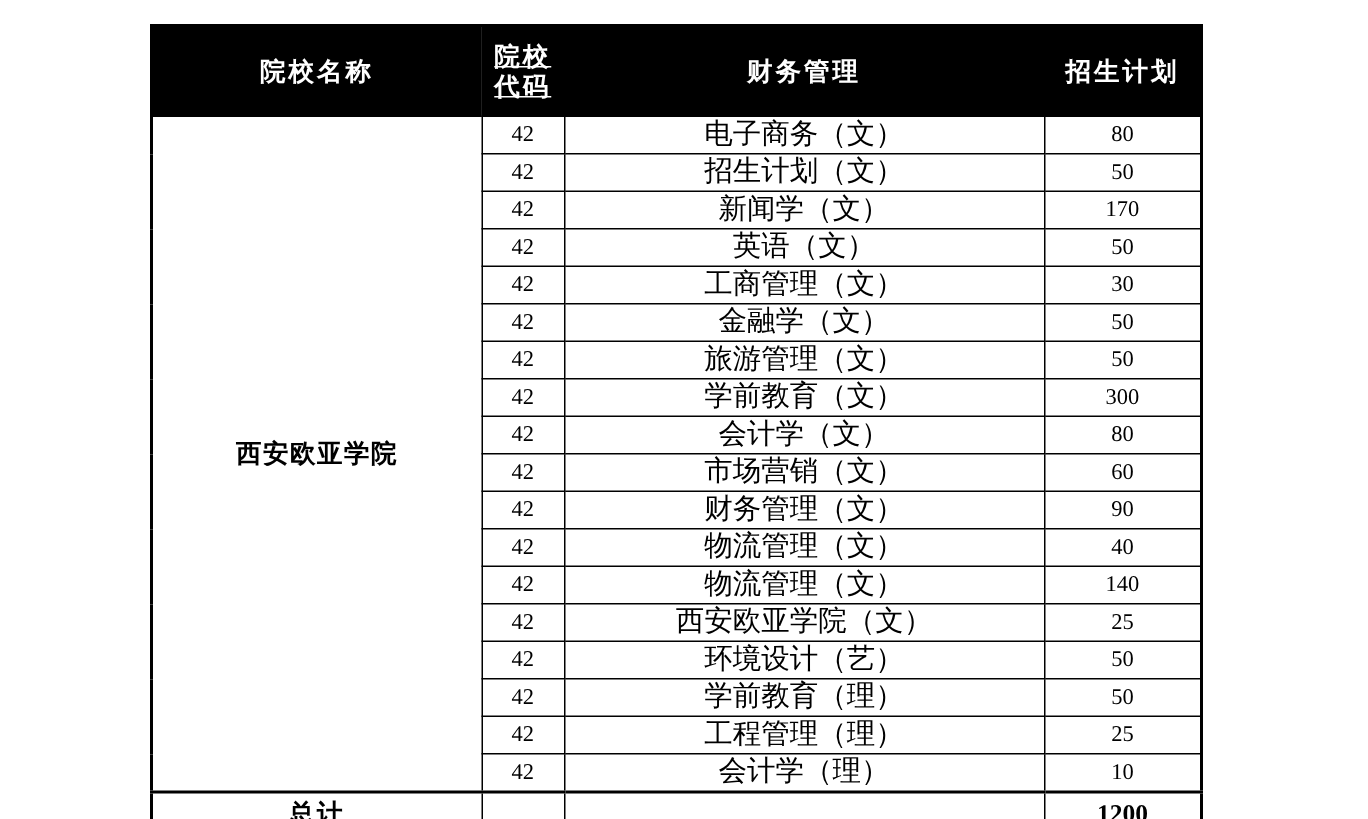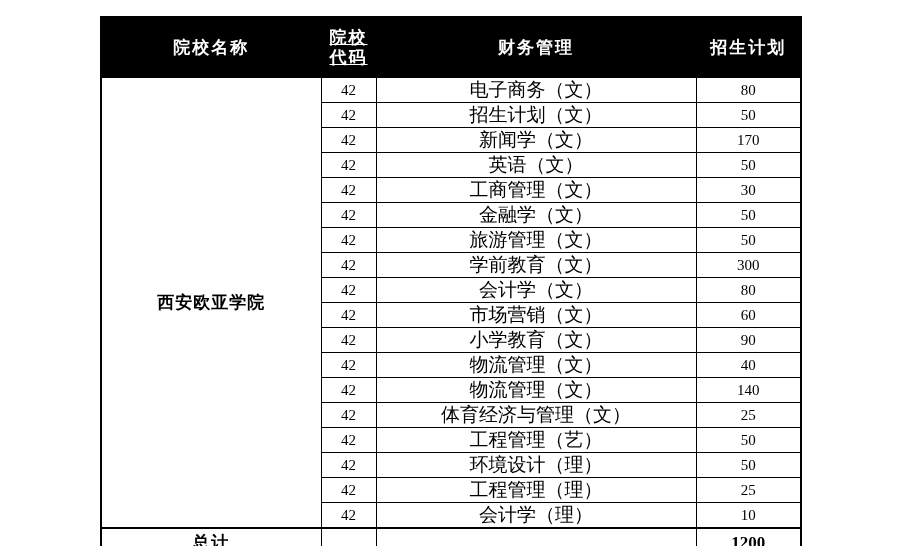--- a/index.html
+++ b/index.html
@@ -158,46 +158,46 @@
             <td class="major">会计学（文）</td>
             <td class="plan">80</td>
           </tr>
           <tr>
             <td class="code">42</td>
             <td class="major">市场营销（文）</td>
             <td class="plan">60</td>
           </tr>
           <tr>
             <td class="code">42</td>
-            <td class="major">小学教育（文）</td>
+            <td class="major">财务管理（文）</td>
             <td class="plan">90</td>
           </tr>
           <tr>
             <td class="code">42</td>
             <td class="major">物流管理（文）</td>
             <td class="plan">40</td>
           </tr>
           <tr>
             <td class="code">42</td>
             <td class="major">物流管理（文）</td>
             <td class="plan">140</td>
           </tr>
           <tr>
             <td class="code">42</td>
-            <td class="major">体育经济与管理（文）</td>
+            <td class="major">西安欧亚学院（文）</td>
             <td class="plan">25</td>
           </tr>
           <tr>
             <td class="code">42</td>
-            <td class="major">工程管理（艺）</td>
-            <td class="plan">50</td>
-          </tr>
-          <tr>
-            <td class="code">42</td>
-            <td class="major">环境设计（理）</td>
+            <td class="major">环境设计（艺）</td>
+            <td class="plan">50</td>
+          </tr>
+          <tr>
+            <td class="code">42</td>
+            <td class="major">学前教育（理）</td>
             <td class="plan">50</td>
           </tr>
           <tr>
             <td class="code">42</td>
             <td class="major">工程管理（理）</td>
             <td class="plan">25</td>
           </tr>
           <tr>
             <td class="code">42</td>
             <td class="major">会计学（理）</td>

